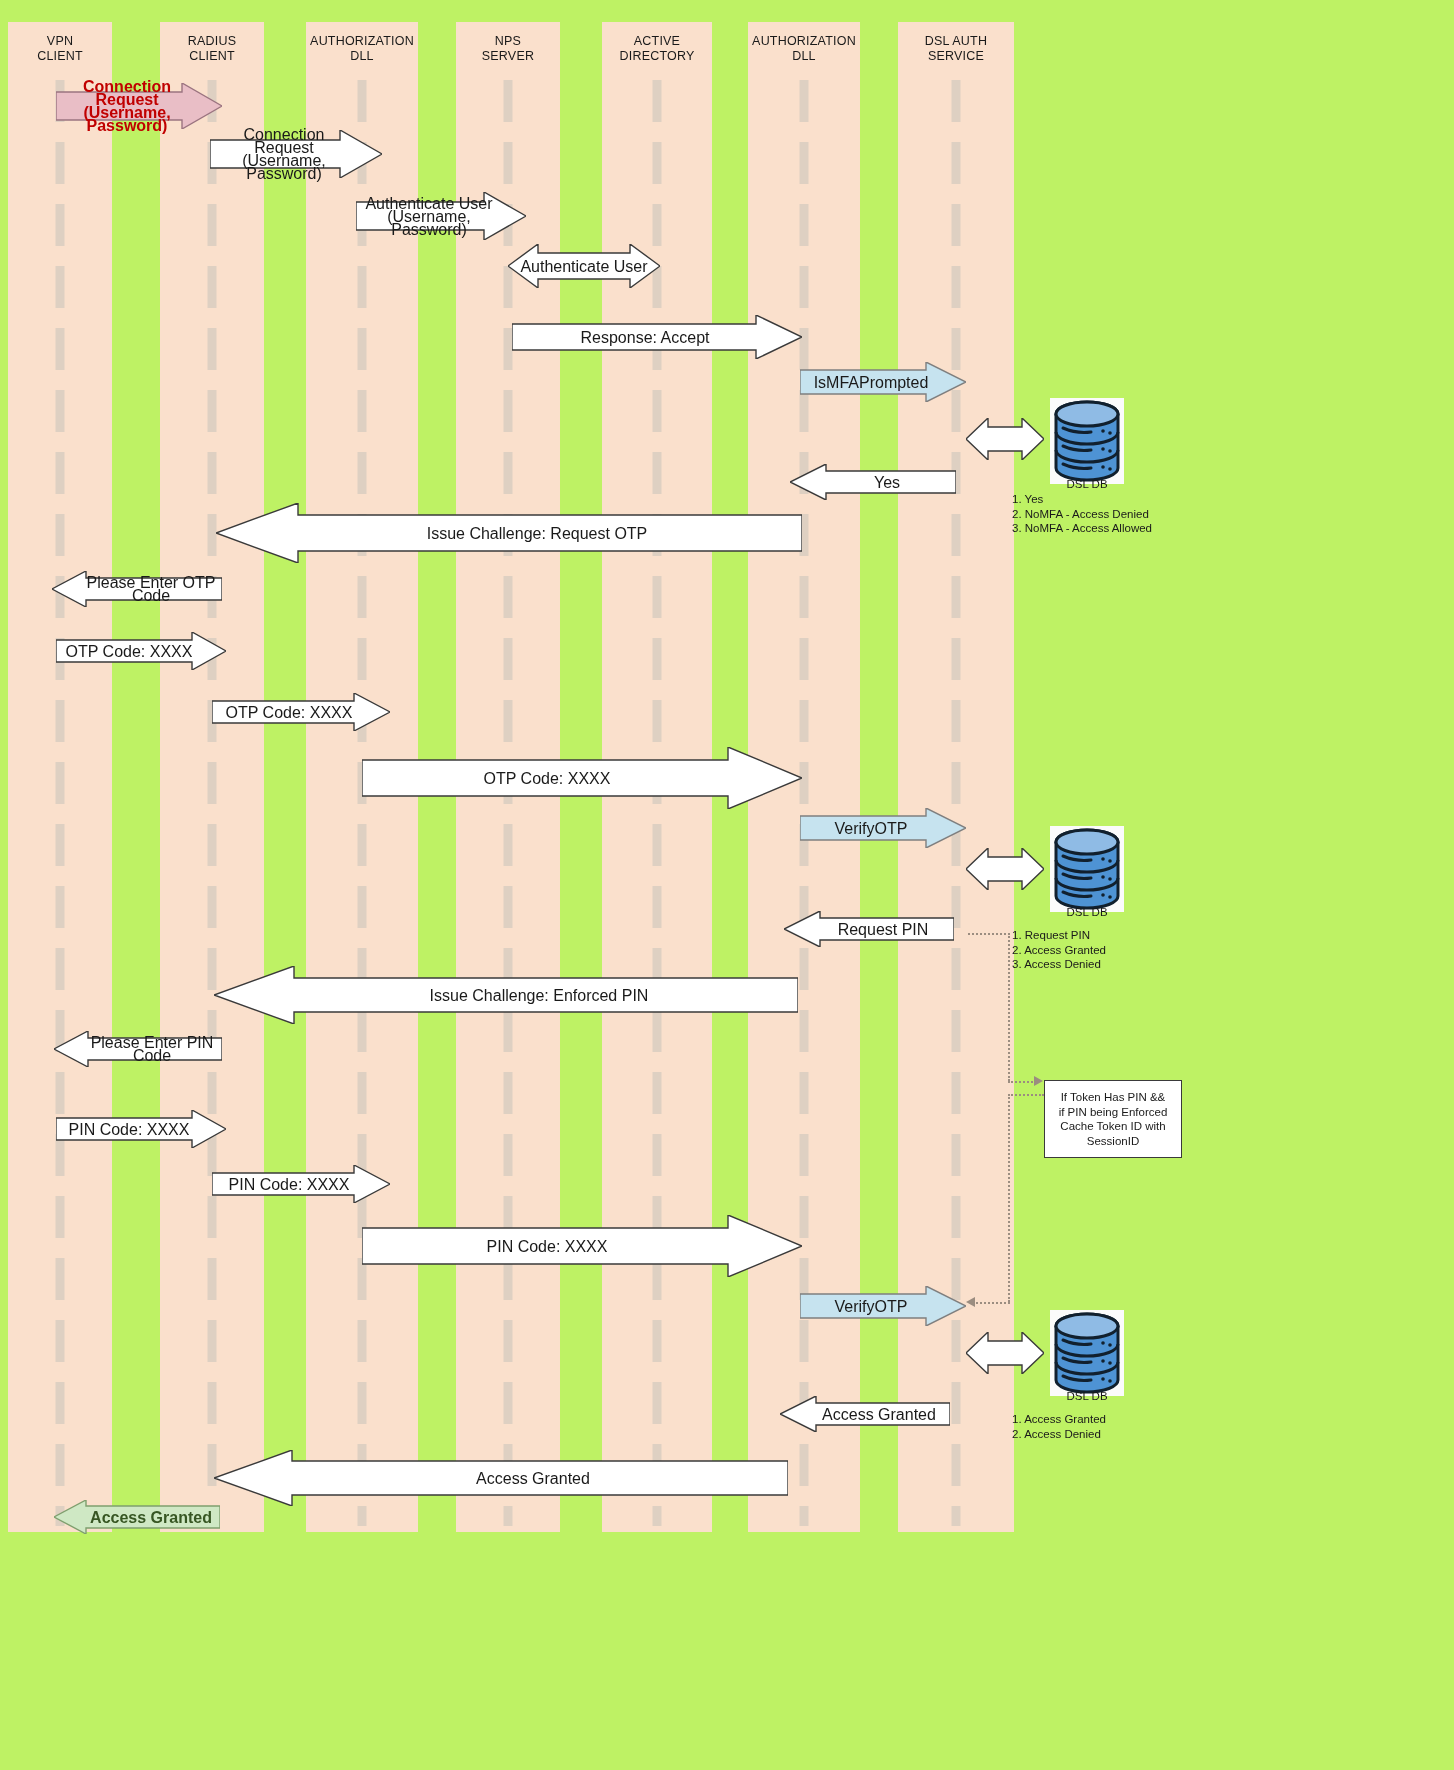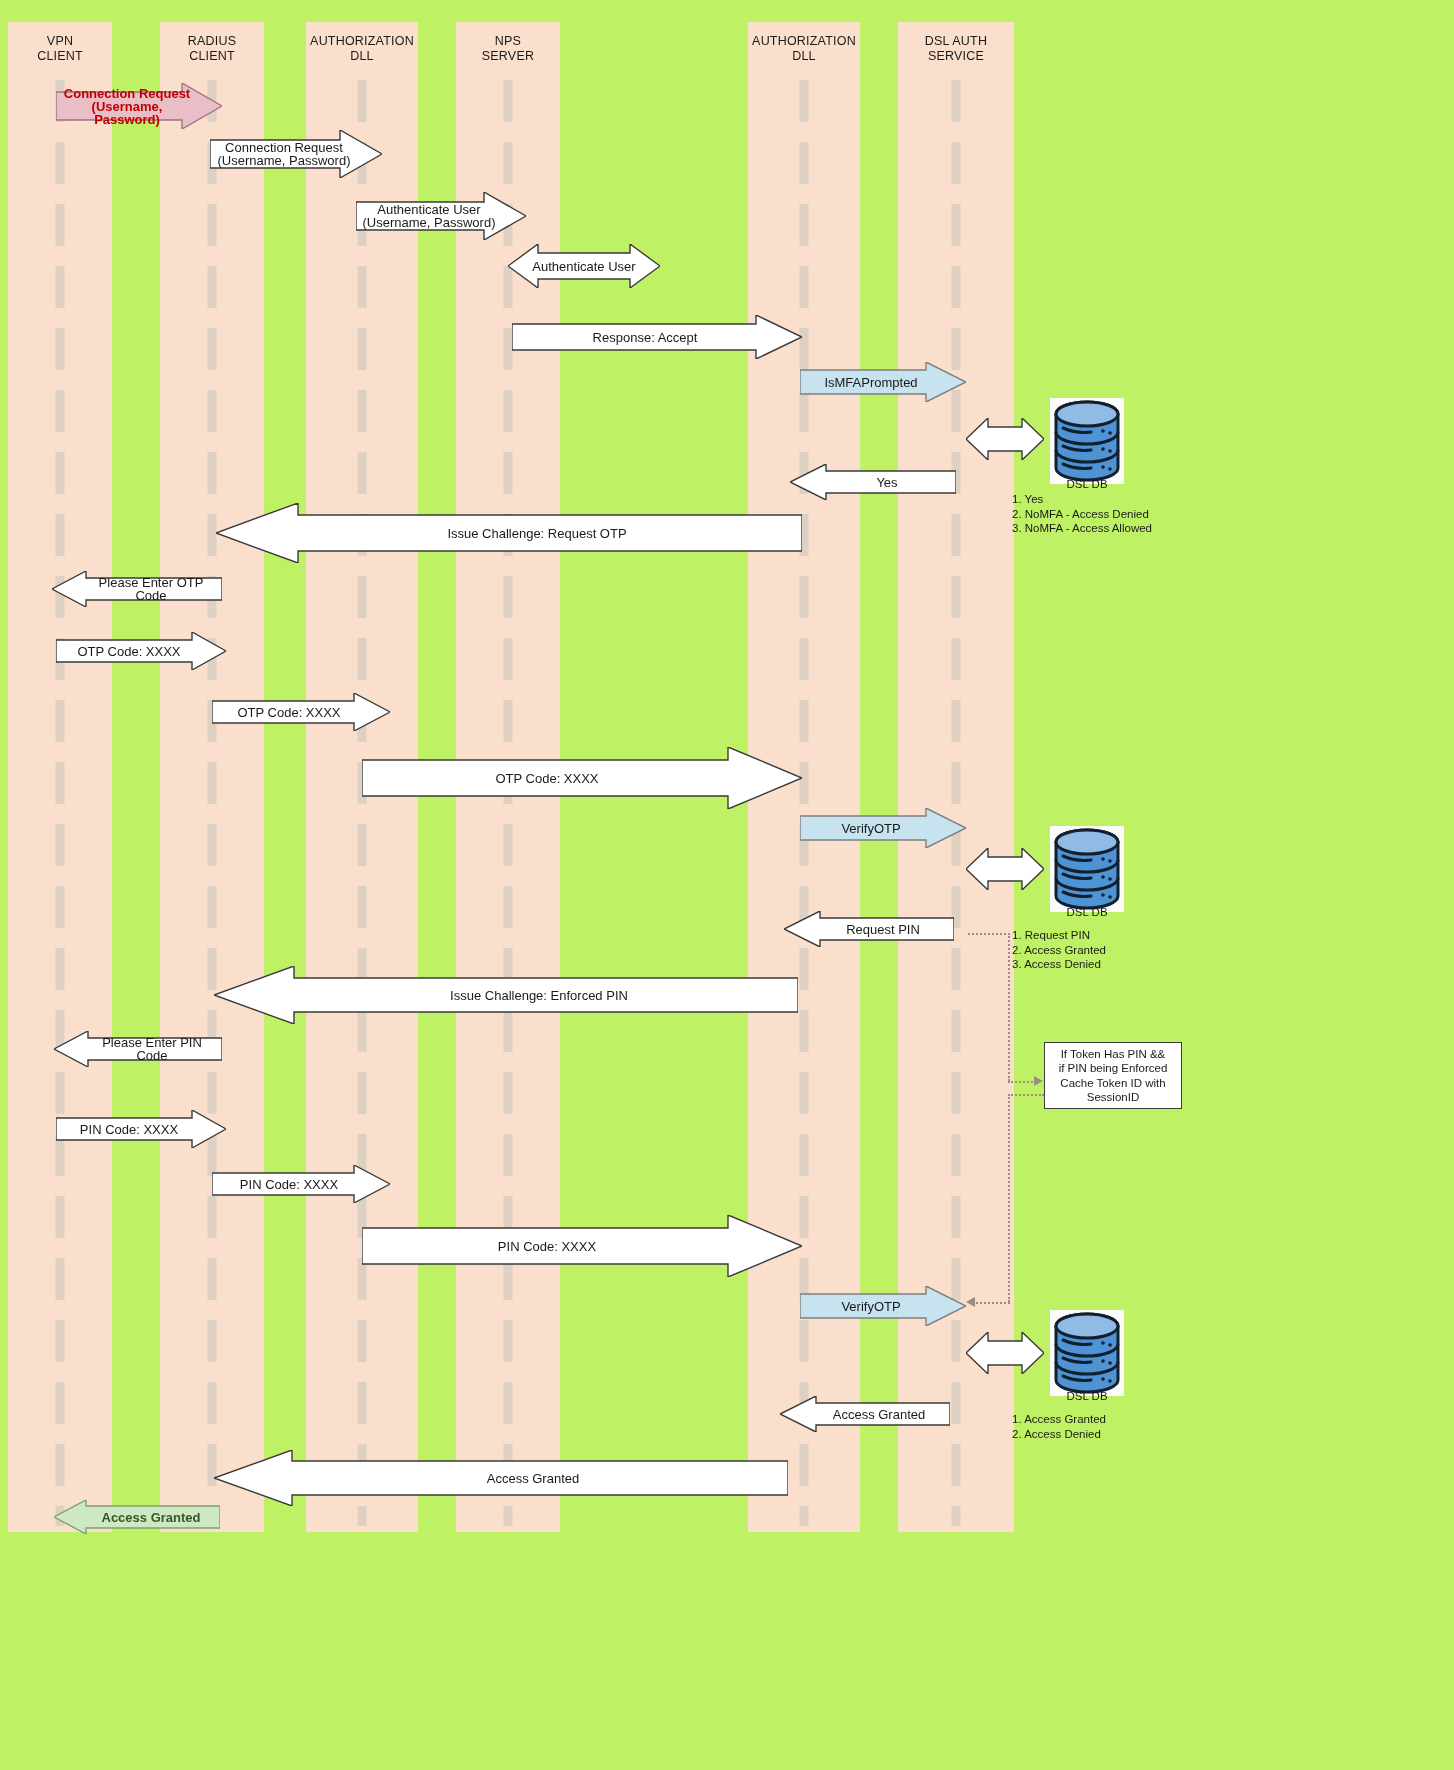--- a/index.html
+++ b/index.html
@@ -44,21 +44,21 @@
        to bottom,
        #ded0c2 0px, #ded0c2 42px,
        rgba(0,0,0,0) 42px, rgba(0,0,0,0) 62px);
   }
   
   .arrow {
     position: absolute;
     display: flex;
     align-items: center;
     justify-content: center;
-    font-size: 13px;
+    font-size: 16px;
     line-height: 13px;
     color: #1a1a1a;
     text-align: center;
     white-space: pre-line;
     padding: 0 6px;
   }
   .arrow > span { position: relative; z-index: 3; }
   .arrow svg { position: absolute; inset: 0; width: 100%; height: 100%; z-index: 1;}
   .arrow.lbl-rightpad { padding-right: 30px; }
   .arrow.lbl-leftpad { padding-left: 34px; }
@@ -135,20 +135,25 @@
   <div class="lane" style="left:306px; width:112px;">
     <div class="lane-title">AUTHORIZATION
 DLL</div>
     <div class="lifeline"></div>
   </div>
   <div class="lane" style="left:456px; width:104px;">
     <div class="lane-title">NPS
 SERVER</div>
     <div class="lifeline"></div>
   </div>
+  <div class="lane" style="left:602px; width:110px;">
+    <div class="lane-title">ACTIVE
+DIRECTORY</div>
+    <div class="lifeline"></div>
+  </div>
   <div class="lane" style="left:748px; width:112px;">
     <div class="lane-title">AUTHORIZATION
 DLL</div>
     <div class="lifeline"></div>
   </div>
   <div class="lane" style="left:898px; width:116px;">
     <div class="lane-title">DSL AUTH
 SERVICE</div>
     <div class="lifeline"></div>
   </div>
@@ -396,21 +401,21 @@
       <circle cx="53" cy="51" r="1.8" fill="#11202e"></circle>
         <circle cx="60" cy="53" r="1.8" fill="#11202e"></circle>
       <circle cx="53" cy="69" r="1.8" fill="#11202e"></circle>
         <circle cx="60" cy="71" r="1.8" fill="#11202e"></circle>
     </svg>
   </div>
   <div class="db-label" style="left:1032px; top:1390px;">DSL DB</div>
   <div class="db-list" style="left:1012px; top:1412px;">1. Access Granted
 2. Access Denied</div>
 
-  <div class="note" style="left:1044px; top:1042px; width:138px; height:67px;">If Token Has PIN &amp;&amp;
+  <div class="note" style="left:1044px; top:1080px; width:138px; height:78px;">If Token Has PIN &amp;&amp;
 if PIN being Enforced
 Cache Token ID with
 SessionID</div>
 
   <div class="dotted-h" style="left:968px; top:933px; width:42px;"></div>
   <div class="dotted-v" style="left:1008px; top:933px; height:148px;"></div>
   <div class="dotted-h" style="left:1008px; top:1081px; width:28px;"></div>
   <div class="dot-head right" style="left:1034px; top:1076px;"></div>
 
   <div class="dotted-v" style="left:1008px; top:1094px; height:208px;"></div>

